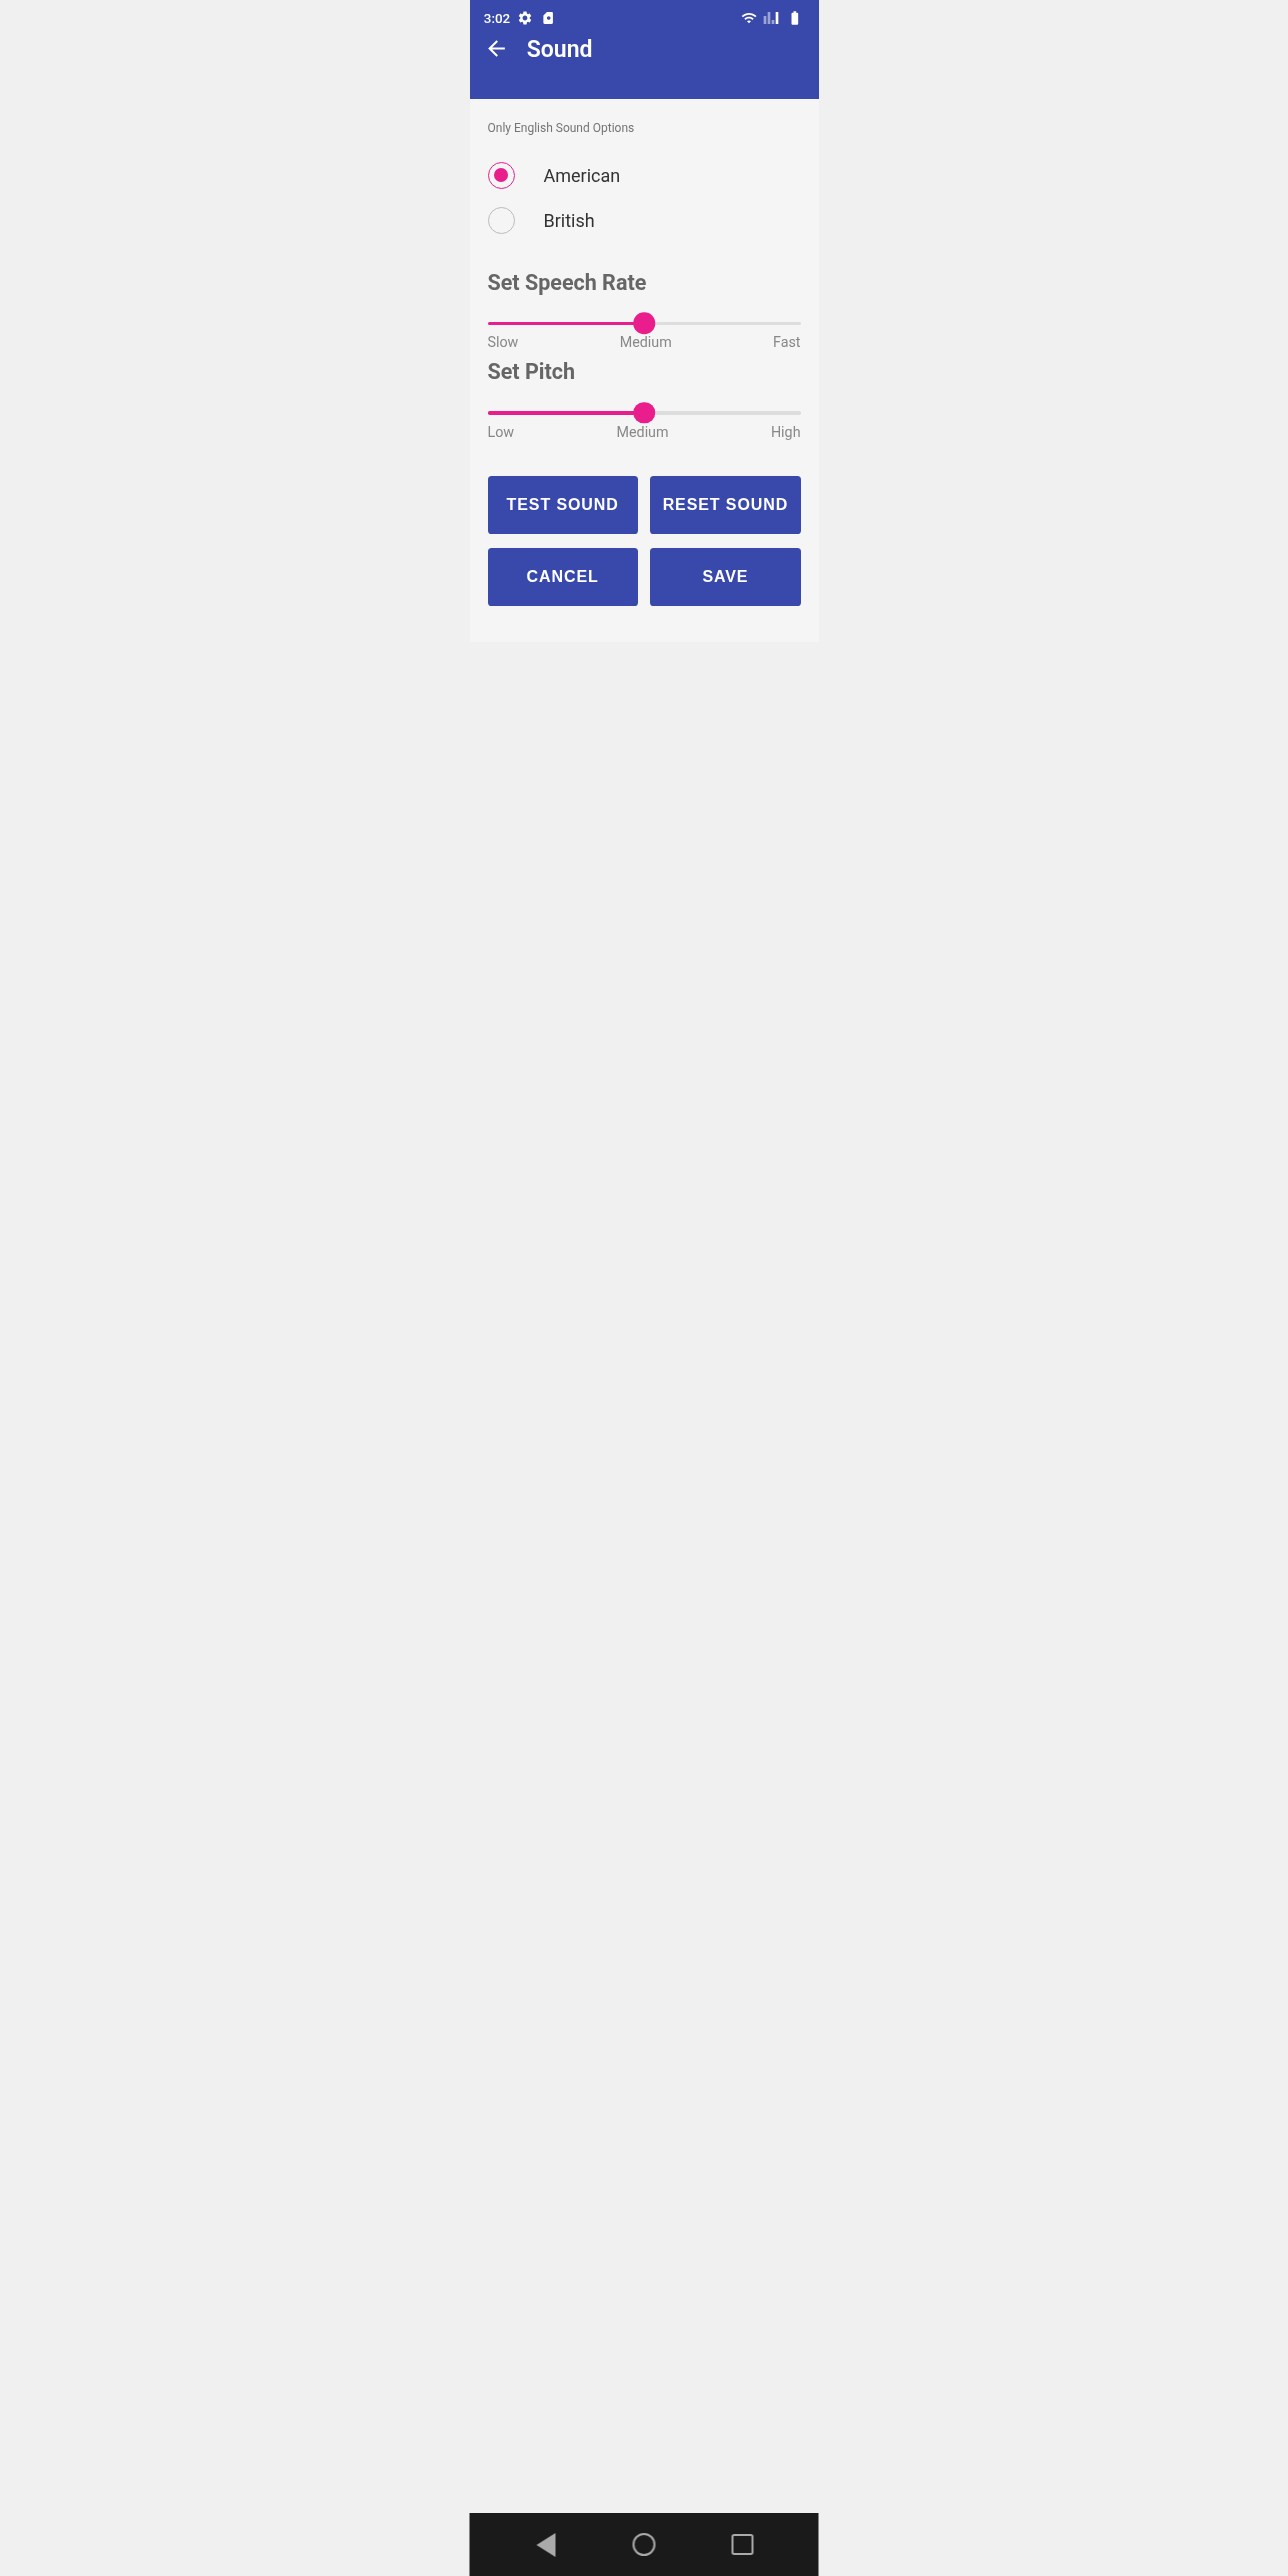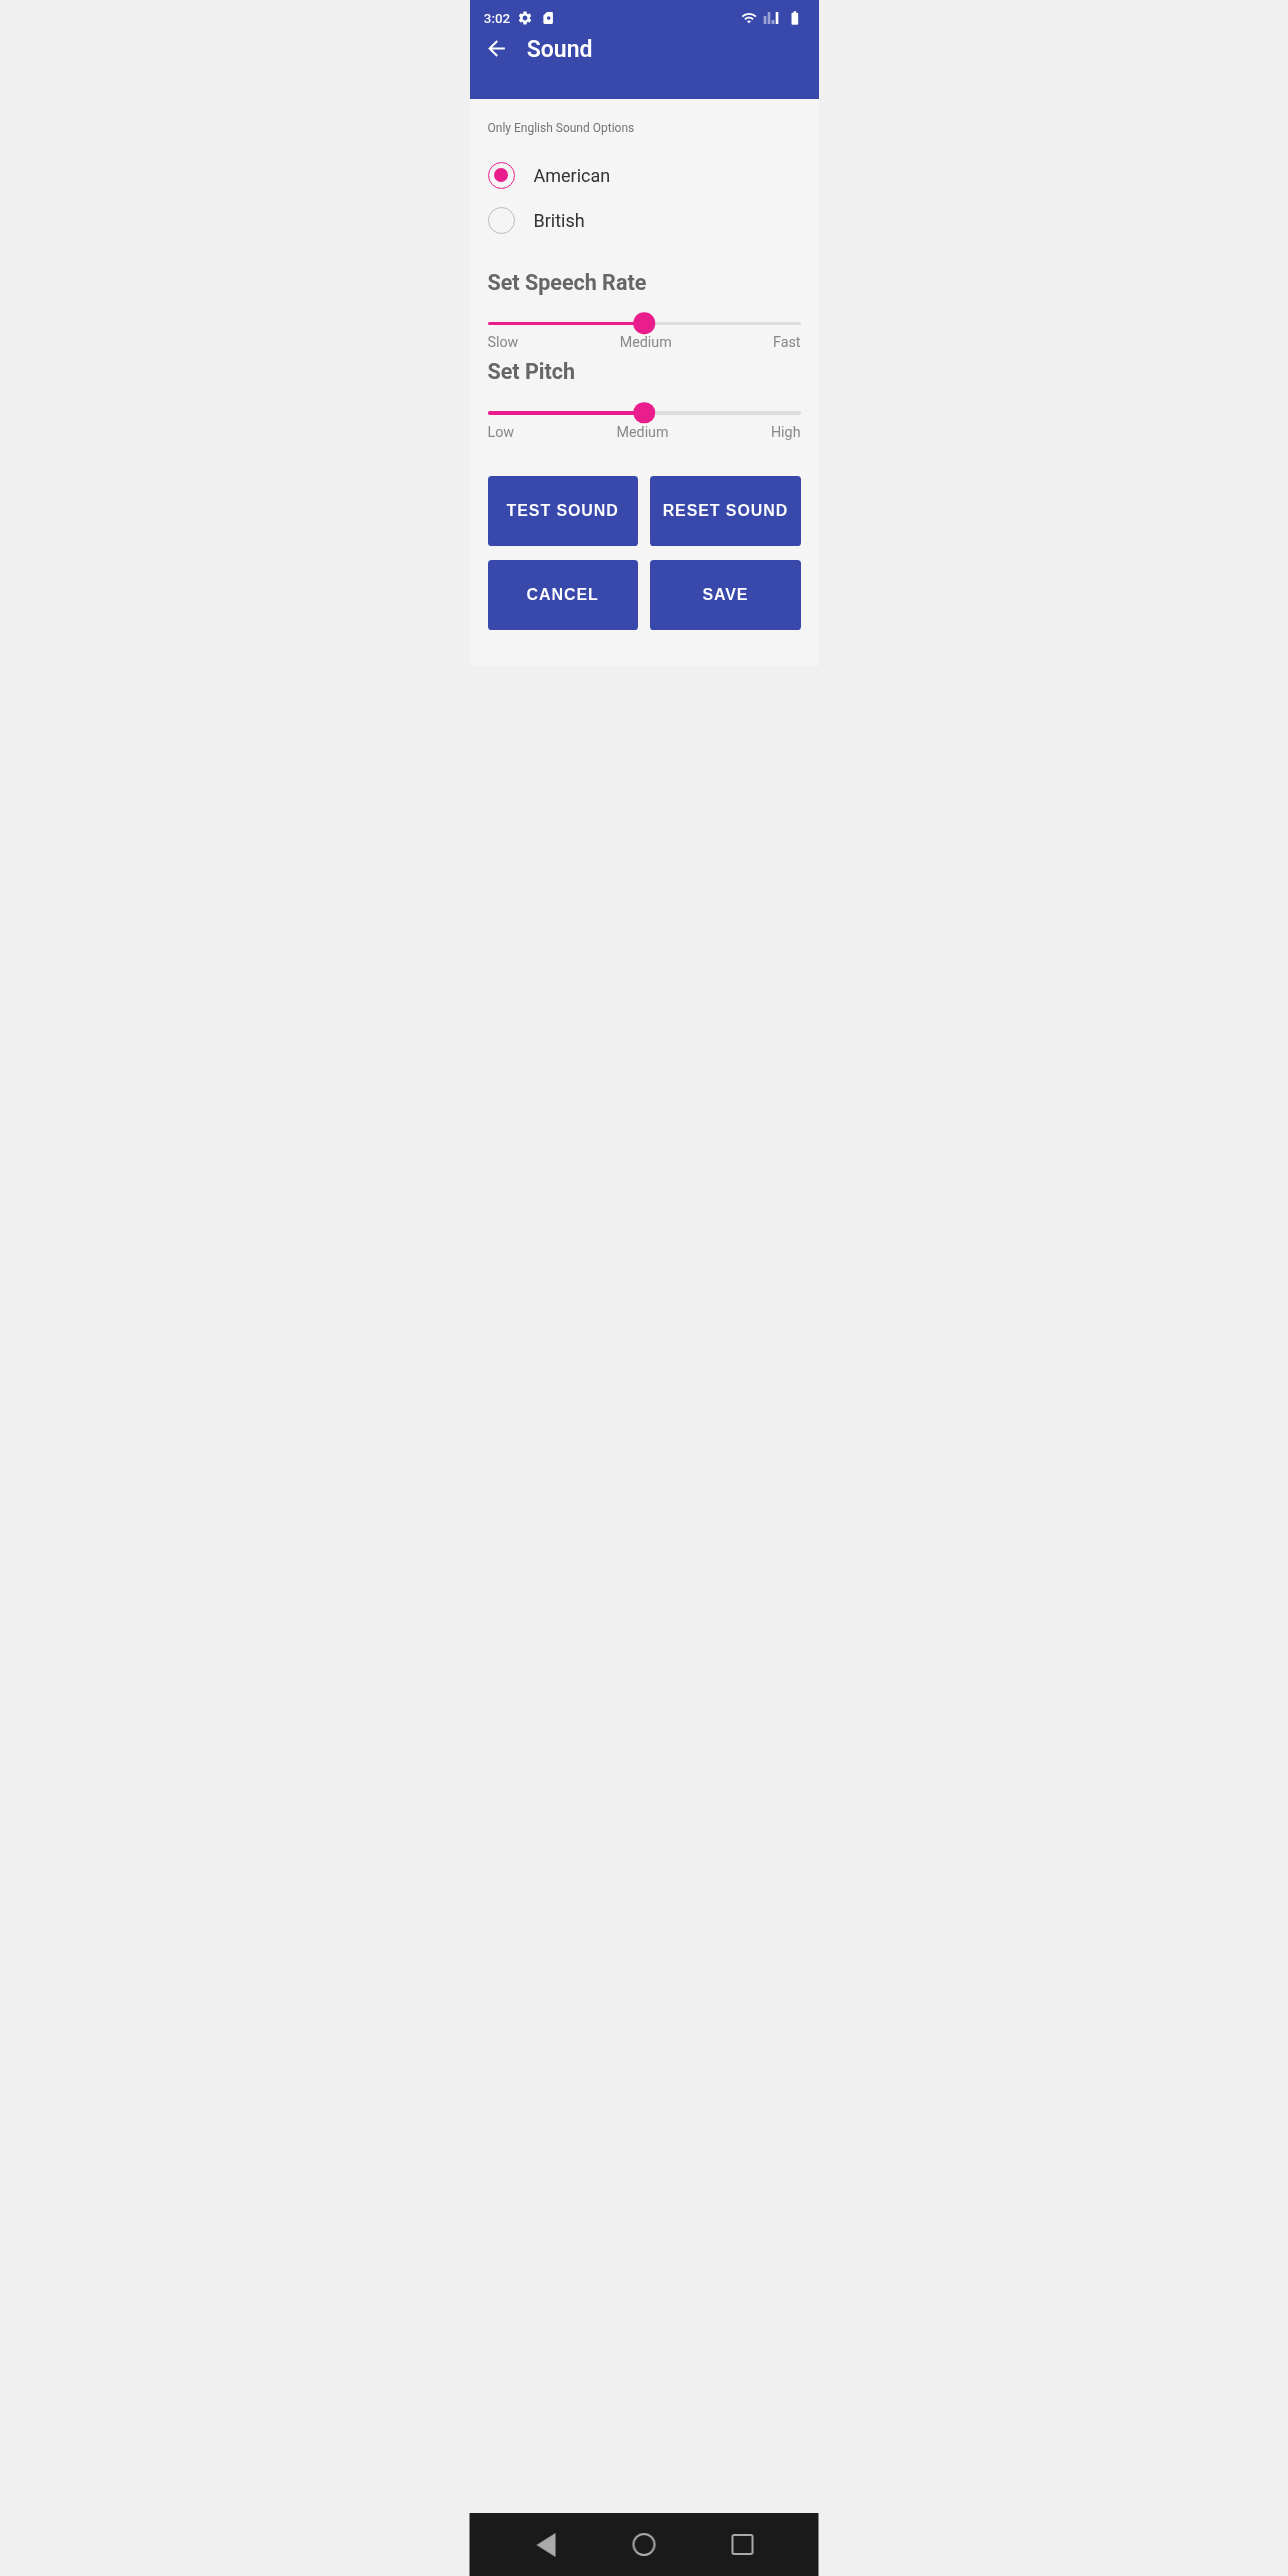--- a/index.html
+++ b/index.html
@@ -81,21 +81,21 @@
     }
 
     
     .radio-group {
       margin-bottom: 27px;
     }
 
     .radio-item {
       display: flex;
       align-items: center;
-      gap: 19px;
+      gap: 29px;
       padding: 9px 0;
       cursor: pointer;
     }
 
     .radio-outer {
       width: 27px;
       height: 27px;
       border-radius: 50%;
       border: 1.8px solid #bbb;
       display: flex;
@@ -183,21 +183,21 @@
 
     
     .button-row {
       display: flex;
       gap: 12.5px;
       margin-bottom: 14.3px;
     }
 
     .btn {
       flex: 1;
-      padding: 26px 9px;
+      padding: 20px 9px;
       background: #3949ab;
       color: white;
       font-size: 16px;
       font-weight: 700;
       letter-spacing: 0.9px;
       border: none;
       border-radius: 3.6px;
       cursor: pointer;
       text-align: center;
       text-transform: uppercase;

